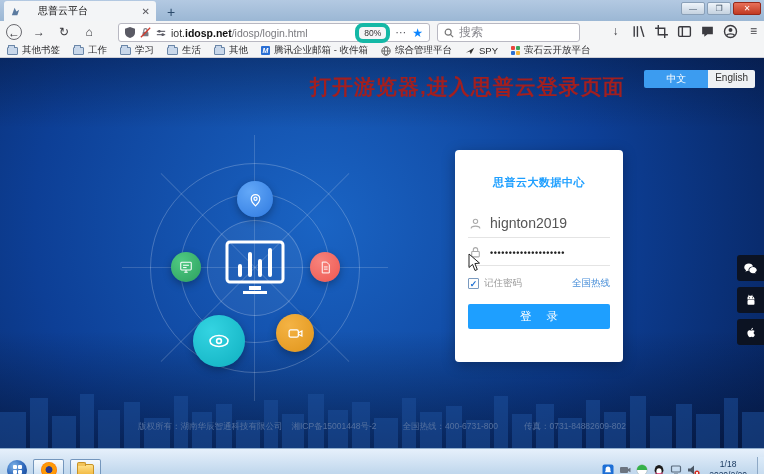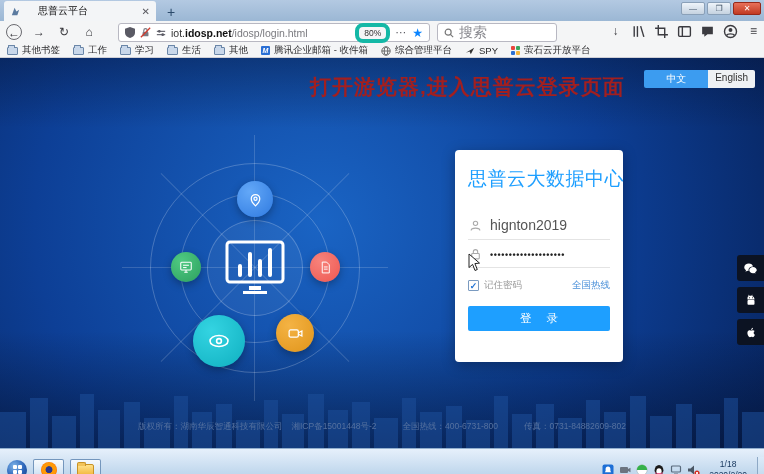--- a/index.html
+++ b/index.html
@@ -32,23 +32,23 @@
     border:1px solid #b8b8c2; border-radius:3px; display:flex; align-items:center;
     padding:0 6px; gap:5px; }
   .urlbar svg { flex:0 0 auto; }
   .url-text { font-size:10.5px; color:#333; white-space:nowrap; overflow:hidden; flex:1; }
   .url-text .dom { font-weight:bold; color:#111; }
   .url-text .path { color:#7a7a7f; }
   .zoom-pill { font-size:8.5px; color:#333; border:4px solid #14b8a6; border-radius:8px;
     background:#f5f5f7; padding:1px 5px; }
   .dots { color:#5a5a60; font-size:11px; letter-spacing:1px; }
   .star { color:#0a84ff; font-size:12px; }
-  .searchbox { position:absolute; left:437px; top:2px; width:120px; height:19px; background:#fff;
+  .searchbox { position:absolute; left:437px; top:2px; width:143px; height:19px; background:#fff;
     border:1px solid #b8b8c2; border-radius:3px; display:flex; align-items:center;
-    padding:0 6px; gap:5px; font-size:14px; color:#8a8a90; }
+    padding:0 6px; gap:5px; font-size:12px; color:#8a8a90; }
   .tbicons { position:absolute; left:608px; top:3px; display:flex; gap:8px; align-items:center; }
   .tbi { width:15px; height:15px; color:#3b3b40; font-size:12px; text-align:center; line-height:15px; }
 
   .bookmarksbar { position:absolute; top:44px; left:0; width:764px; height:14px; background:#f4f5f6;
     border-bottom:1px solid #cfcfd6; display:flex; align-items:center; gap:13px;
     padding:0 7px; font-size:9.5px; color:#2b2b2e; white-space:nowrap; }
   .bm { display:flex; align-items:center; gap:4px; }
   .folder-ic { width:11px; height:8px; background:#c8d7ea; border:1px solid #6a86a8;
     border-radius:1px; position:relative; }
   .folder-ic:before { content:""; position:absolute; left:0; top:-2.5px; width:5px; height:2px;
@@ -86,21 +86,21 @@
     box-shadow:0 3px 8px rgba(0,0,0,.3); }
   .sat-top { left:97px; top:28px; width:36px; height:36px; background:radial-gradient(circle at 35% 30%, #63a8f8, #2f7ae0); }
   .sat-left { left:31px; top:99px; width:30px; height:30px; background:radial-gradient(circle at 35% 30%, #4fca82, #2ea05f); }
   .sat-right { left:170px; top:99px; width:30px; height:30px; background:radial-gradient(circle at 35% 30%, #f7837c, #ee5750); }
   .sat-bl { left:53px; top:162px; width:52px; height:52px; background:radial-gradient(circle at 35% 30%, #34d4e2, #0fb0c0); }
   .sat-br { left:136px; top:161px; width:38px; height:38px; background:radial-gradient(circle at 35% 30%, #f4b344, #e0941a); }
 
   
   .card { position:absolute; left:455px; top:92px; width:168px; height:212px; z-index:3;
     background:#fff; border-radius:4px; box-shadow:0 3px 14px rgba(0,0,0,.3); padding:0 13px; }
-  .card-title { margin-top:16px; text-align:center; font-size:19px; font-weight:normal;
+  .card-title { margin-top:25px; text-align:center; font-size:11px; font-weight:bold;
     color:#1e9fff; letter-spacing:.5px; white-space:nowrap; }
   .frow { display:flex; align-items:center; gap:8px; border-bottom:1px solid #e4e4e4; padding:8px 1px 6px; }
   .frow.u { margin-top:17px; }
   .fval { font-size:14px; color:#555; }
   .fval.pw { font-size:9px; font-weight:bold; color:#222; letter-spacing:.6px; white-space:nowrap; overflow:hidden; }
   .opts { display:flex; align-items:center; justify-content:space-between; margin-top:11px; }
   .remember { display:flex; align-items:center; gap:5px; font-size:9.5px; color:#999; }
   .cbx { width:11px; height:11px; border:1px solid #7a9ac0; background:#fdfdfd; border-radius:1px;
     color:#1a6fd4; font-size:9px; line-height:10px; text-align:center; font-weight:bold; }
   .forgot { font-size:9.5px; color:#4a90d9; }

